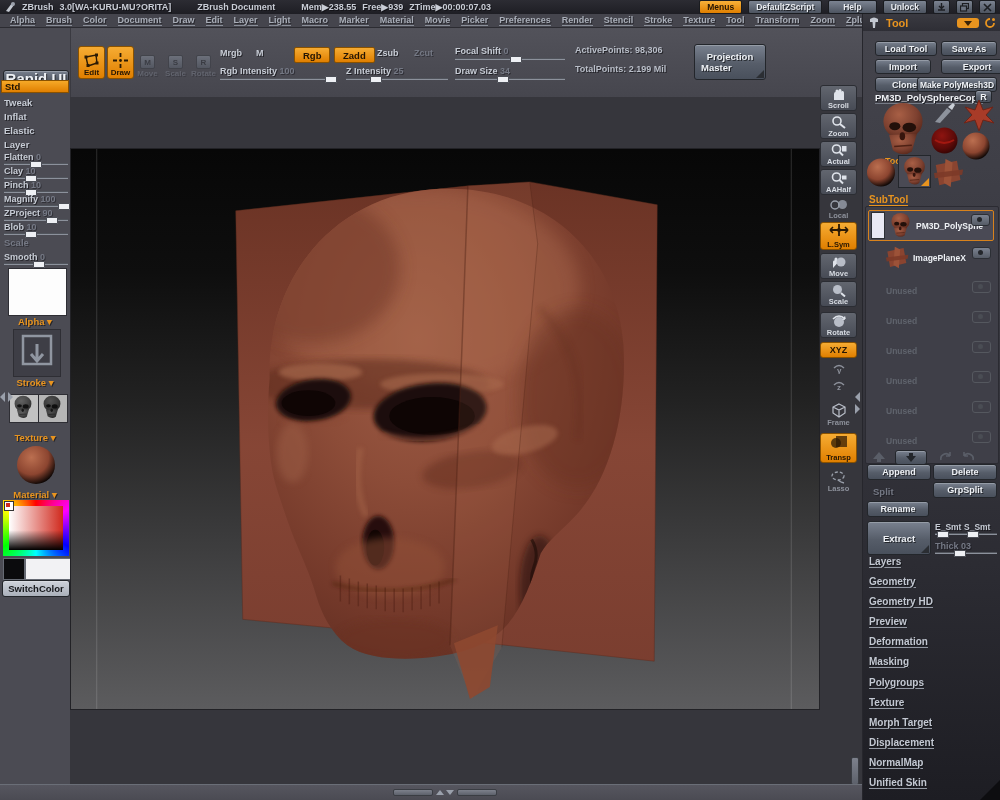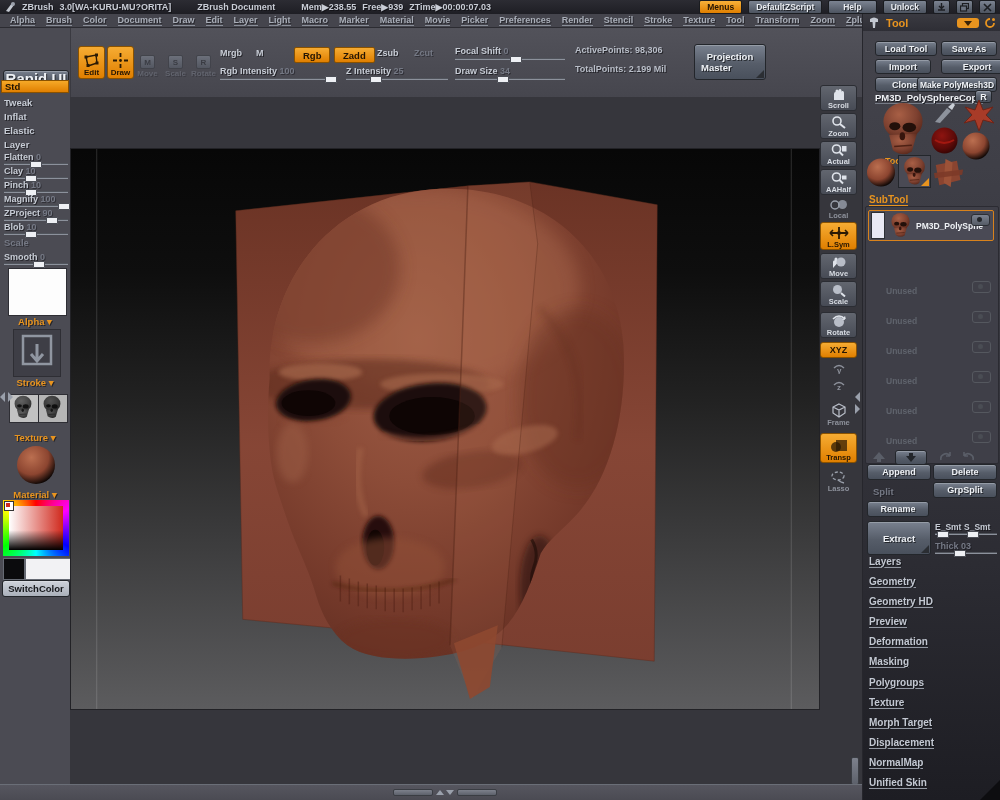--- a/index.html
+++ b/index.html
@@ -52,21 +52,21 @@
   
   .docarea{left:70px;top:97px;width:792px;height:687px;background:#36363c;}
   .canvas{left:0px;top:51px;width:750px;height:562px;
           background:linear-gradient(#070707 0%,#0e0e0e 22%,#222 45%,#3c3c3d 70%,#5c5c5e 100%);
           border:1px solid #222226;box-sizing:border-box;}
   .canvas svg{position:absolute;left:0;top:0;}
   
   .shelficon{position:absolute;left:820px;width:37px;border-radius:3px;background:linear-gradient(#62666f,#474b55);
              border:1px solid #2b2d33;display:flex;flex-direction:column;align-items:center;justify-content:flex-end;
              color:#d7dbe2;font-size:7.5px;box-sizing:border-box;}
-  .shelficon.on{background:linear-gradient(#f6ac33,#e07f00);border-color:#8a5200;color:#241503;}
+  .shelficon.on{background:linear-gradient(#f6ac33,#e07f00);border-color:#8a5200;color:#241503;justify-content:space-between;}
   .shelficon.flat{background:none;border:none;color:#8d919b;}
   
   .rpanel{left:862px;top:14px;width:138px;height:786px;
           background:linear-gradient(#45454d 0%,#3a3a42 35%,#2c2c33 70%,#1d1d23 100%);
           border-left:1px solid #26262c;box-sizing:border-box;}
   .rphead{position:absolute;left:0;top:0;width:138px;height:17px;background:linear-gradient(#3a3a41,#2e2e35);
           display:flex;align-items:center;gap:5px;padding:0 5px;box-sizing:border-box;}
   .rphead .name{color:#e8941f;font-size:11px;}
   .pbtn{position:absolute;height:15px;box-sizing:border-box;font-size:9px;}
   .toolname{color:#f0f2f6;font-size:9.5px;border-bottom:1px solid #767b86;text-shadow:1px 1px 0 #202228;}
@@ -638,20 +638,27 @@
     <span class="abs" style="left:6px;top:180px;color:#e8941f;font-size:10px;border-bottom:1px solid #e8941f">SubTool</span>
     <div class="subtool-list">
       <div class="strow sel" style="top:3px;height:31px">
         <div style="width:12px;height:25px;background:#e9e9f4;border:1px solid #2c2f35;margin:0 2px"></div>
         <svg width="27" height="27">
             <use href="#skSym" width="27" height="27"></use>
           </svg>
         <span style="margin-left:2px">PM3D_PolySphe</span>
         <div class="eye" style="right:3px;top:3px"></div>
       </div>
+      <div class="strow" style="top:37px;height:27px">
+        <svg width="25" height="23" style="margin-left:17px">
+            <use href="#plSym" width="25" height="23"></use>
+          </svg>
+        <span style="margin-left:3px">ImagePlaneX</span>
+        <div class="eye" style="right:3px;top:3px"></div>
+      </div>
       <div>
 
           <div class="strow unusedrow" style="top: 70px; height: 28px;">
             <span style="margin-left:18px;color:#5f636c">Unused</span>
             <div class="eye ghosteye" style="right:3px;top:4px"></div>
           </div>
 
           <div class="strow unusedrow" style="top: 100px; height: 28px;">
             <span style="margin-left:18px;color:#5f636c">Unused</span>
             <div class="eye ghosteye" style="right:3px;top:4px"></div>

